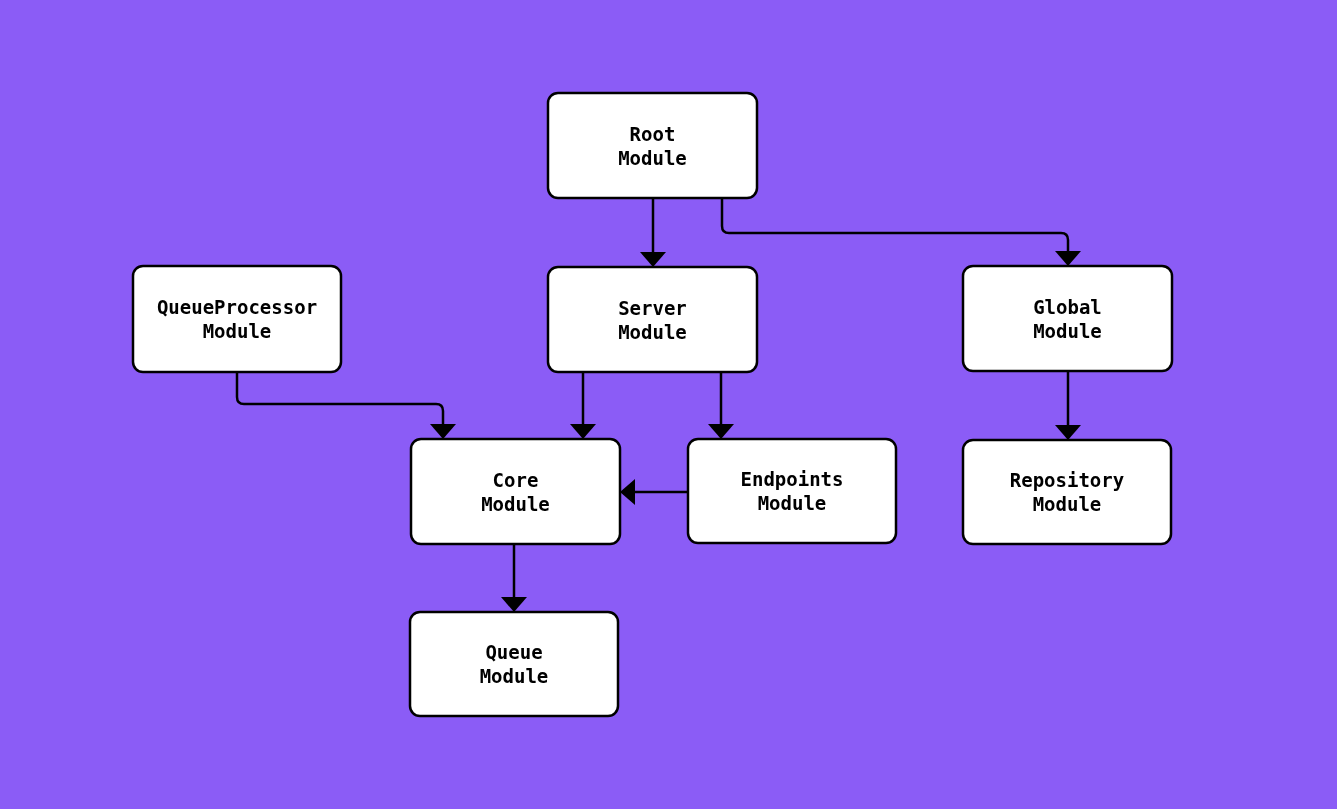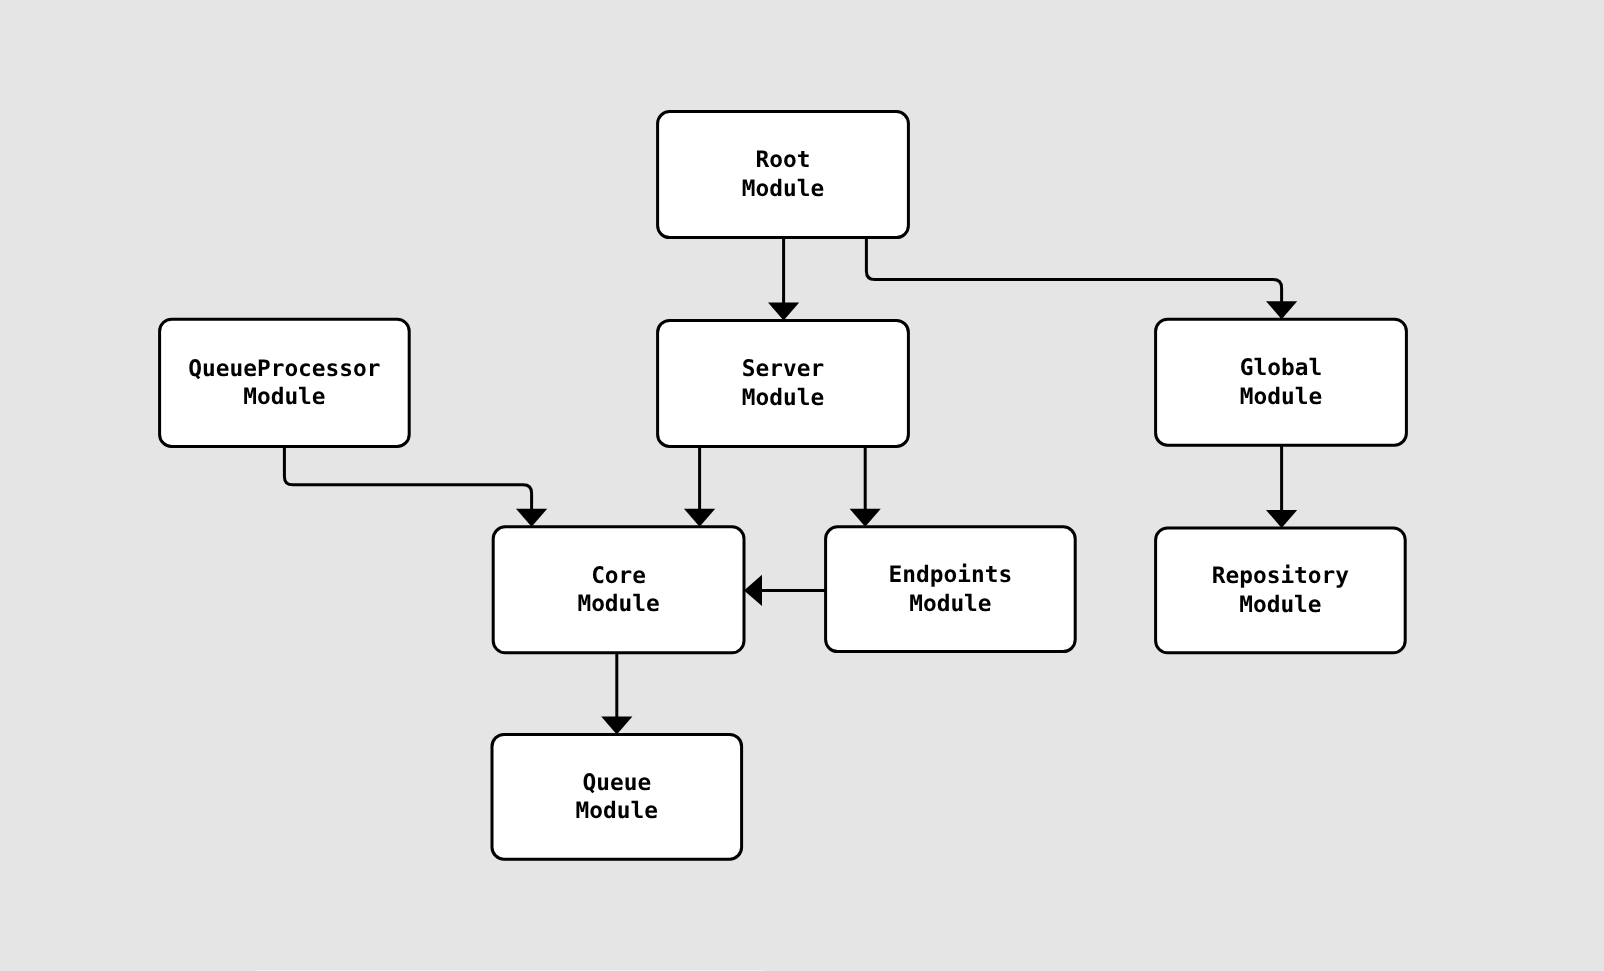--- a/index.html
+++ b/index.html
@@ -8,21 +8,21 @@
     background: #ffffff;
     width: 1337px;
     height: 809px;
     overflow: hidden;
     font-family: "DejaVu Sans Mono", monospace;
   }
   #diagram-wrap {
     position: relative;
     width: 1337px;
     height: 809px;
-    background: #e5e5e5;
+    background: #8b5cf6;
   }
   svg { display: block; }
   .node-rect {
     stroke-linejoin: round;
   }
   .node-label {
     font-family: "DejaVu Sans Mono", "Liberation Mono", monospace;
     font-weight: 700;
     font-size: 19px;
     text-anchor: middle;

